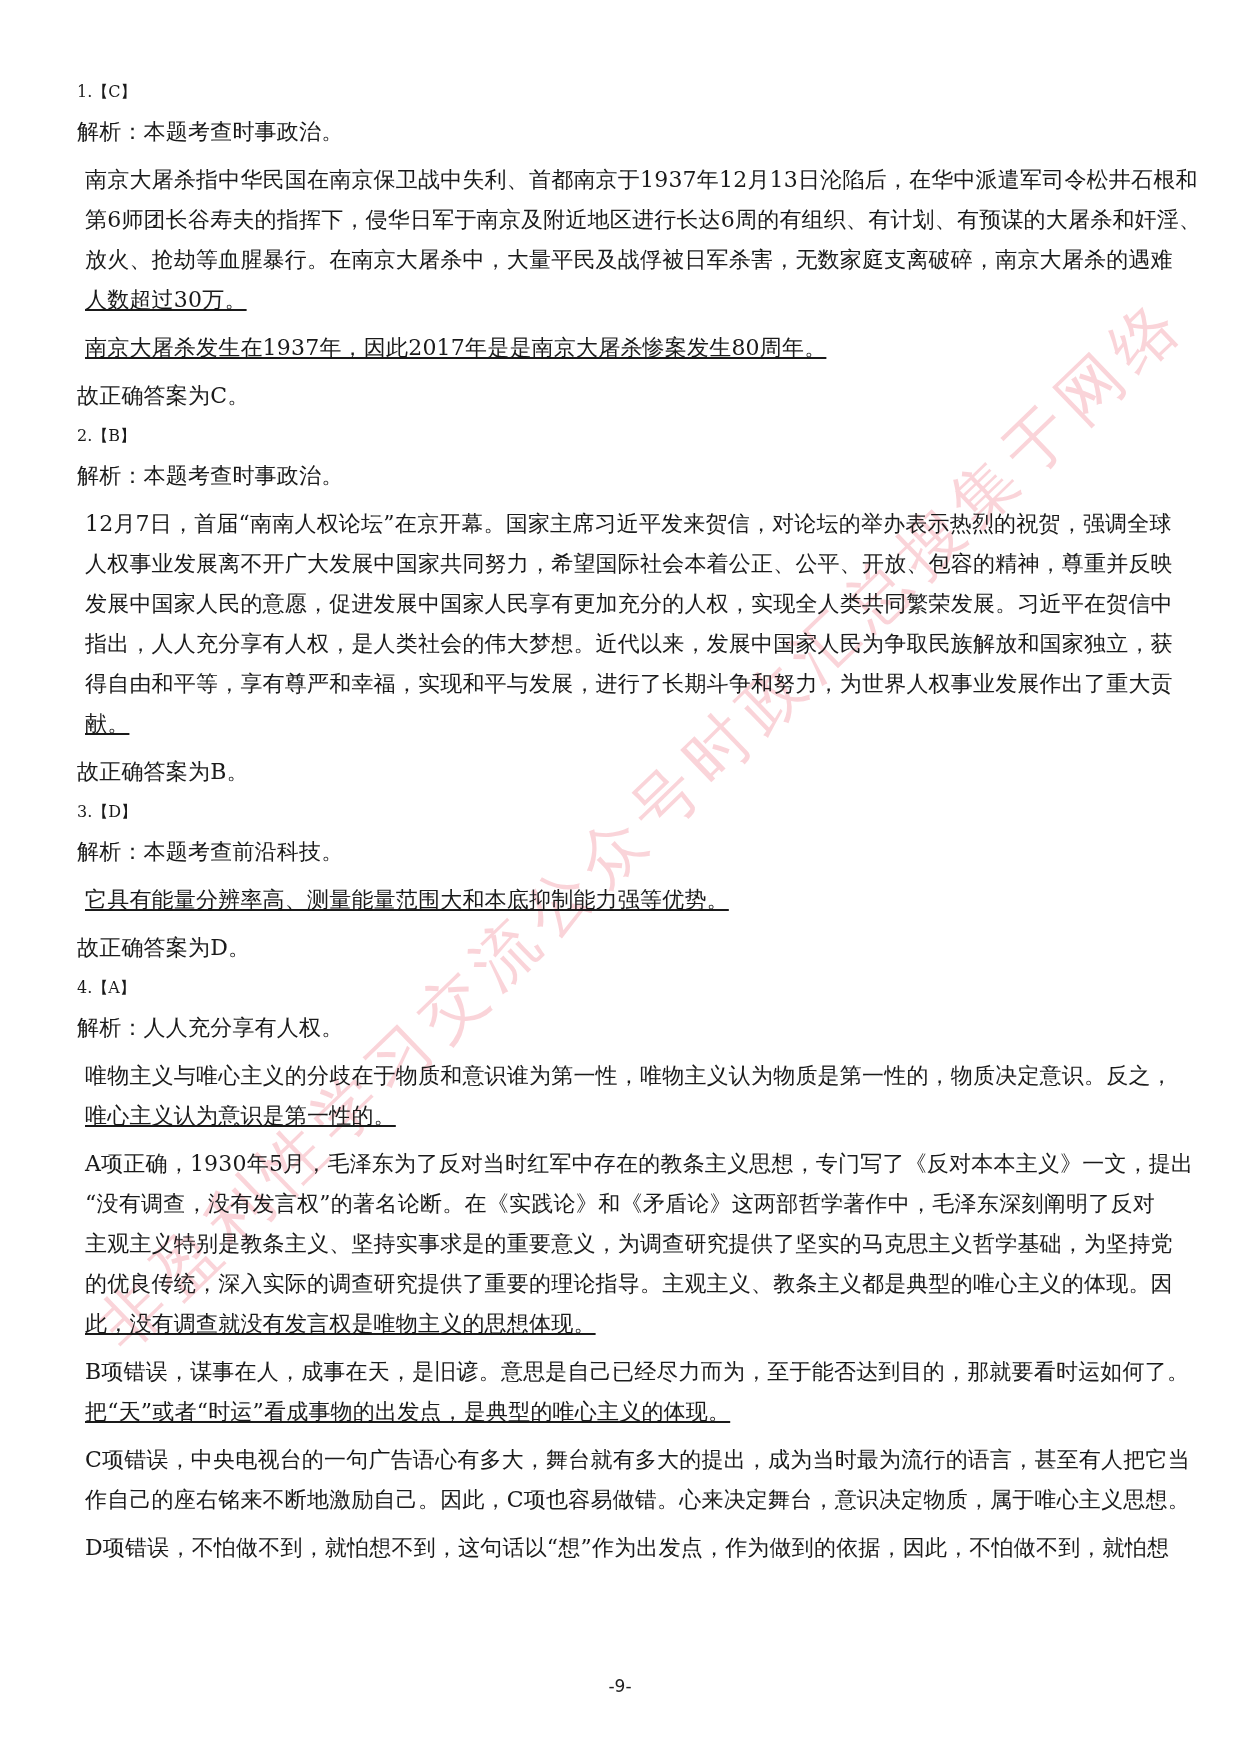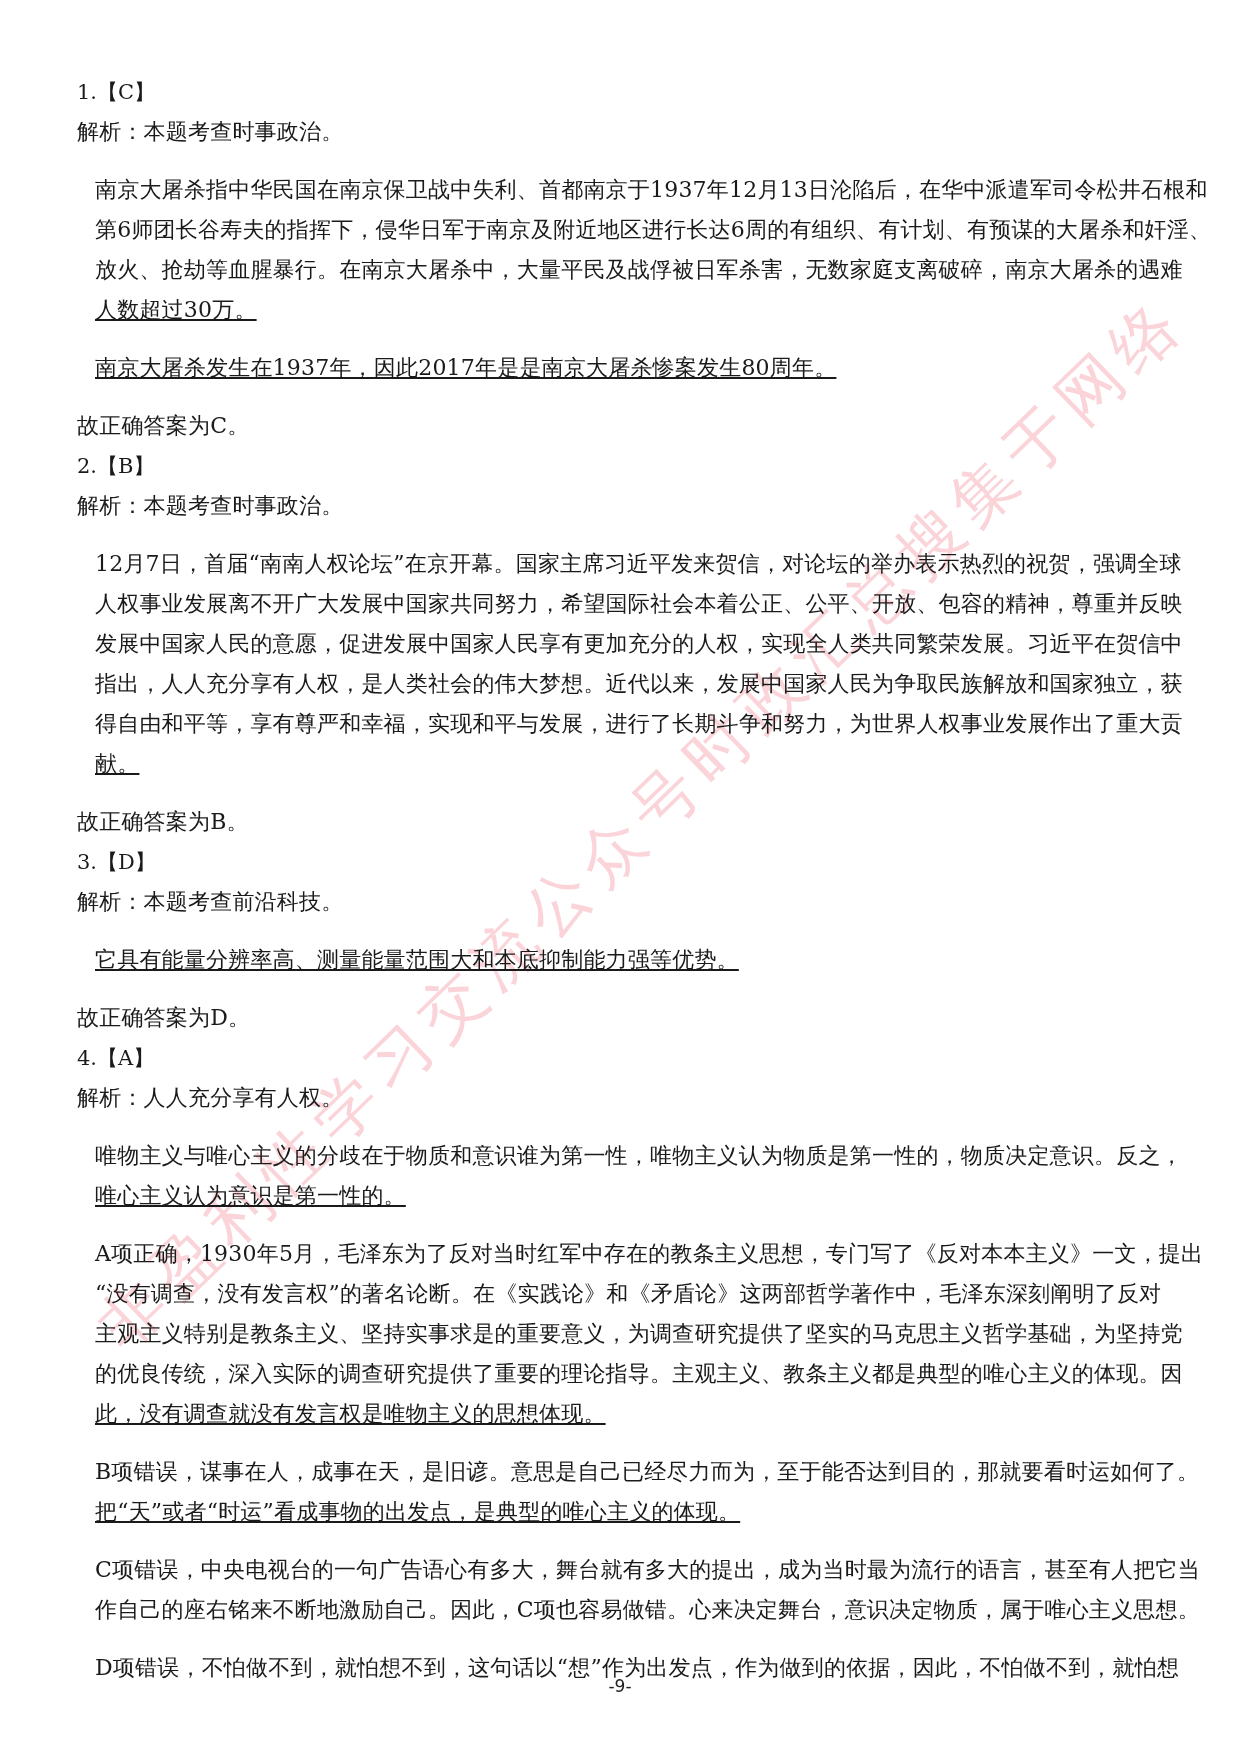--- a/index.html
+++ b/index.html
@@ -8,24 +8,24 @@
       font-family: "DejaVu Serif", "Liberation Serif", serif;
       color: #1a1a1a;
     }
     .page {
       position: absolute; left: 77px; top: 72px; width: 1086px;
     }
     .line {
       font-size: 22px; line-height: 40px; height: 40px;
       white-space: nowrap; letter-spacing: 0.2px;
     }
-    .para { margin: 18px; }
+    .para { margin: 8px; }
     .para .line { text-align: justify; text-align-last: justify; }
     .para .line.last { text-align-last: left; text-decoration: underline; }
-    .qhead { font-size: 21px; line-height: 40px; height: 40px; }
+    .qhead { font-size: 16px; line-height: 40px; height: 40px; }
     .footer {
       position: absolute; top: 1676px; left: 0; width: 1240px;
       text-align: center; font-size: 17px; color: #222;
       font-family: "DejaVu Sans", sans-serif;
     }
     .watermark {
       position: absolute; left: 10px; top: 800px;
       width: 1420px; text-align: center;
       transform: rotate(-44deg); transform-origin: 50% 50%;
       font-size: 64px; letter-spacing: 10px;

